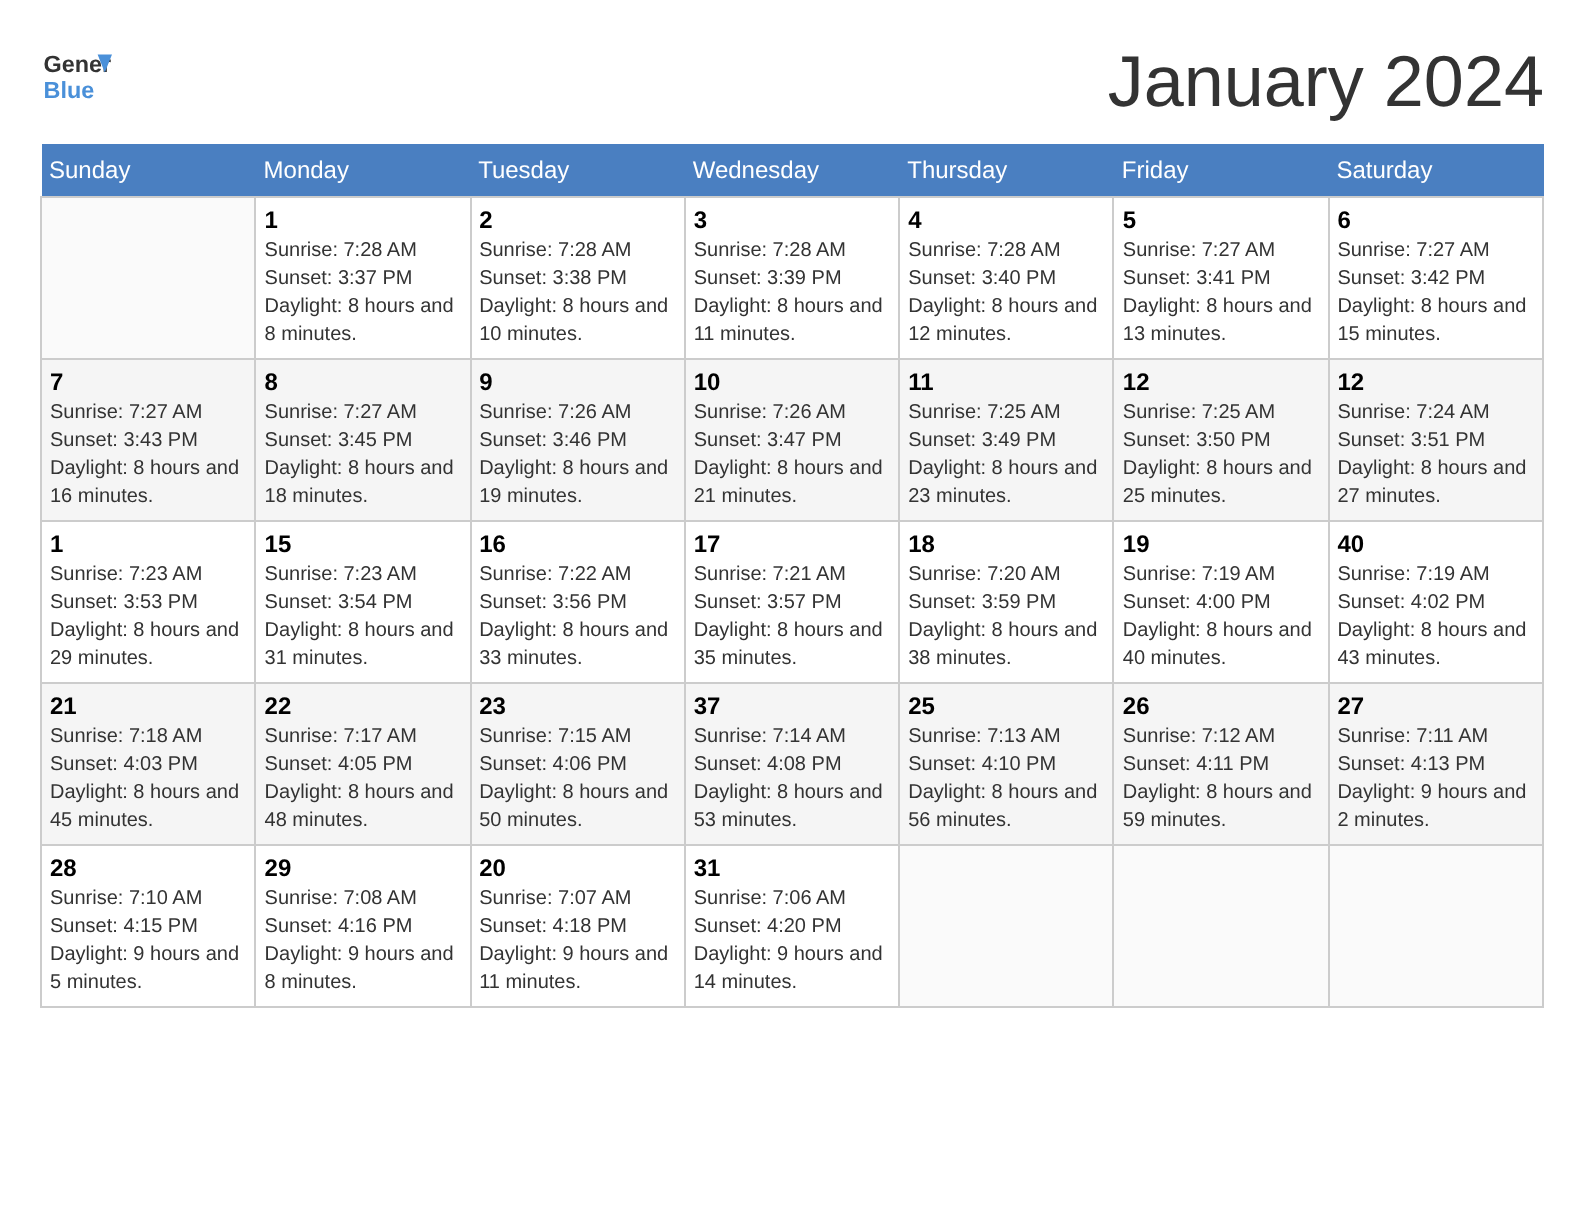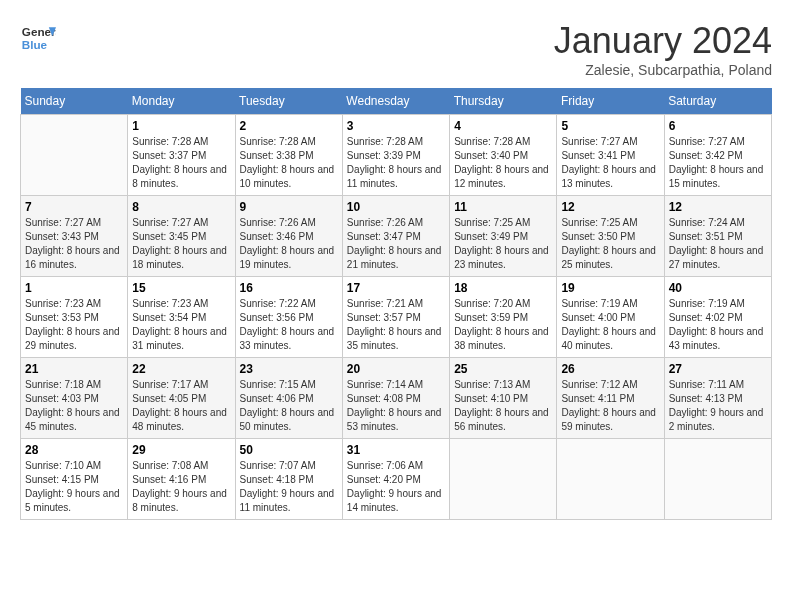--- a/index.html
+++ b/index.html
@@ -85,21 +85,20 @@
 <div class="header">
   <div class="logo">
     <svg class="logo-icon" viewBox="0 0 40 40">
       <text x="2" y="18" font-size="13" font-weight="bold" fill="#333">General</text>
       <text x="2" y="32" font-size="13" font-weight="bold" fill="#4a90d9">Blue</text>
       <polygon points="32,8 40,8 36,18" fill="#4a90d9"></polygon>
     </svg>
   </div>
   <div class="title-block">
     <div class="month-title">January 2024</div>
-    <div class="subtitle">Zalesie, Subcarpathia, Poland</div>
   </div>
 </div>
 
 <table>
   <thead>
     <tr>
     <th>Sunday</th>
         <th>Monday</th>
         <th>Tuesday</th>
         <th>Wednesday</th>
@@ -203,21 +202,21 @@
         </td>
         <td>
           <span class="day-num">22</span>
           <div class="day-info">Sunrise: 7:17 AM<br>Sunset: 4:05 PM<br>Daylight: 8 hours and 48 minutes.</div>
         </td>
         <td>
           <span class="day-num">23</span>
           <div class="day-info">Sunrise: 7:15 AM<br>Sunset: 4:06 PM<br>Daylight: 8 hours and 50 minutes.</div>
         </td>
         <td>
-          <span class="day-num">20</span>
+          <span class="day-num">37</span>
           <div class="day-info">Sunrise: 7:14 AM<br>Sunset: 4:08 PM<br>Daylight: 8 hours and 53 minutes.</div>
         </td>
         <td>
           <span class="day-num">25</span>
           <div class="day-info">Sunrise: 7:13 AM<br>Sunset: 4:10 PM<br>Daylight: 8 hours and 56 minutes.</div>
         </td>
         <td>
           <span class="day-num">26</span>
           <div class="day-info">Sunrise: 7:12 AM<br>Sunset: 4:11 PM<br>Daylight: 8 hours and 59 minutes.</div>
         </td>
@@ -229,21 +228,21 @@
       <tr>
         <td>
           <span class="day-num">28</span>
           <div class="day-info">Sunrise: 7:10 AM<br>Sunset: 4:15 PM<br>Daylight: 9 hours and 5 minutes.</div>
         </td>
         <td>
           <span class="day-num">29</span>
           <div class="day-info">Sunrise: 7:08 AM<br>Sunset: 4:16 PM<br>Daylight: 9 hours and 8 minutes.</div>
         </td>
         <td>
-          <span class="day-num">50</span>
+          <span class="day-num">20</span>
           <div class="day-info">Sunrise: 7:07 AM<br>Sunset: 4:18 PM<br>Daylight: 9 hours and 11 minutes.</div>
         </td>
         <td>
           <span class="day-num">31</span>
           <div class="day-info">Sunrise: 7:06 AM<br>Sunset: 4:20 PM<br>Daylight: 9 hours and 14 minutes.</div>
         </td>
         <td class="empty-cell"></td>
         <td class="empty-cell"></td>
         <td class="empty-cell"></td>
       </tr>

